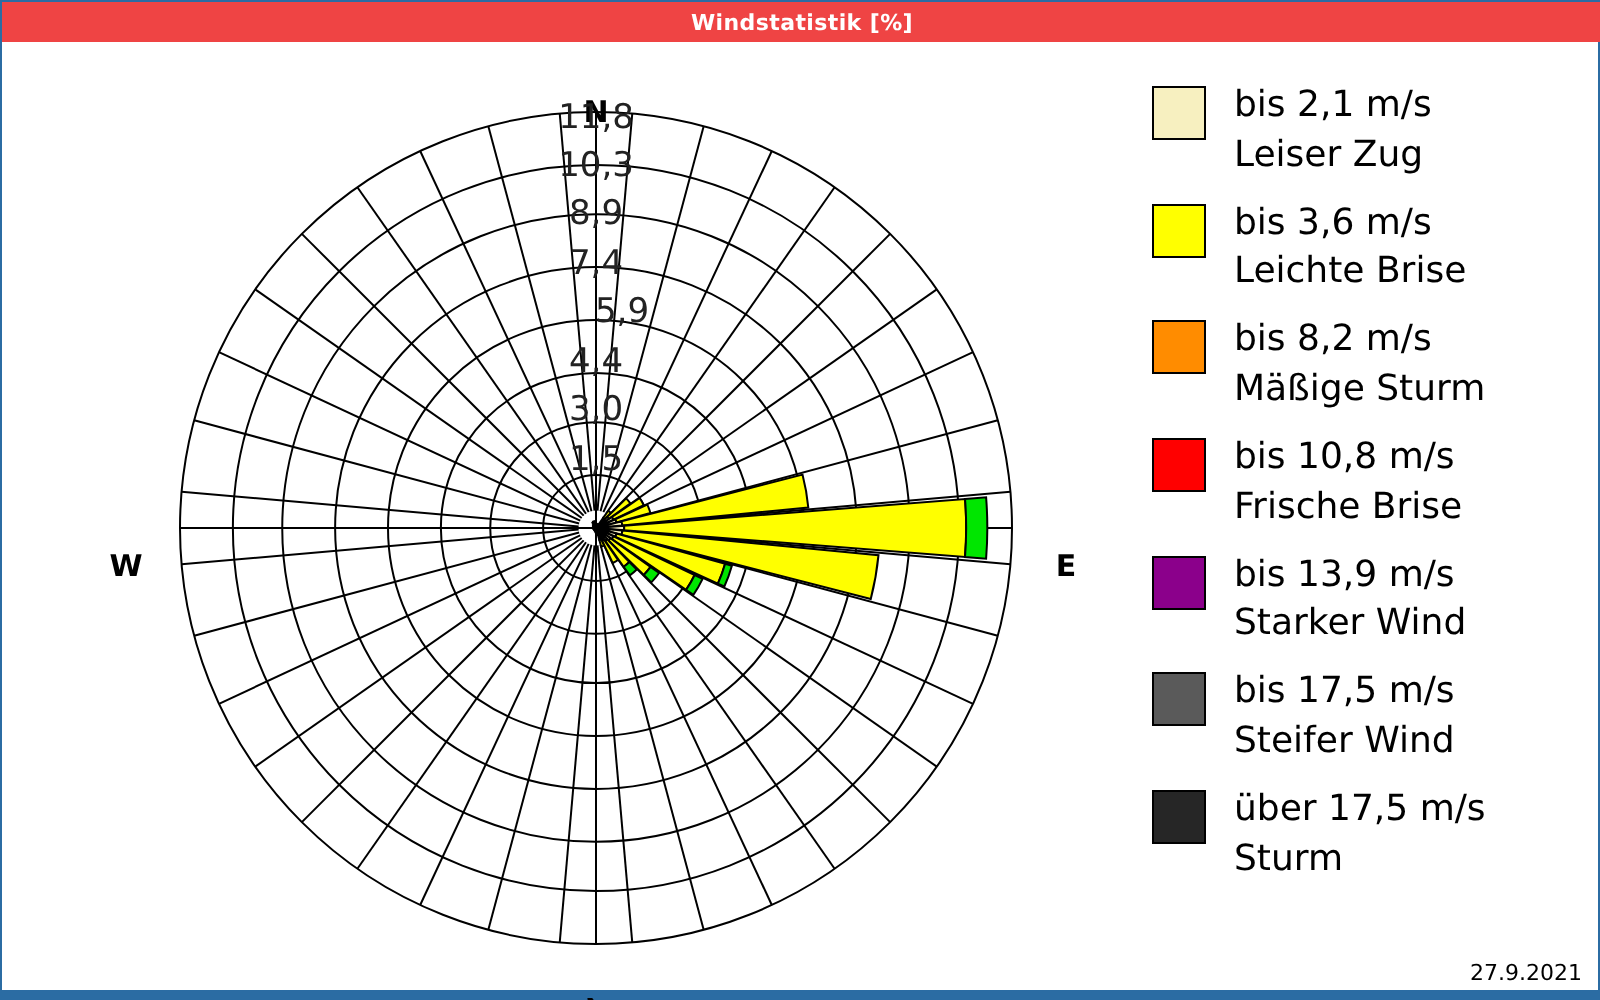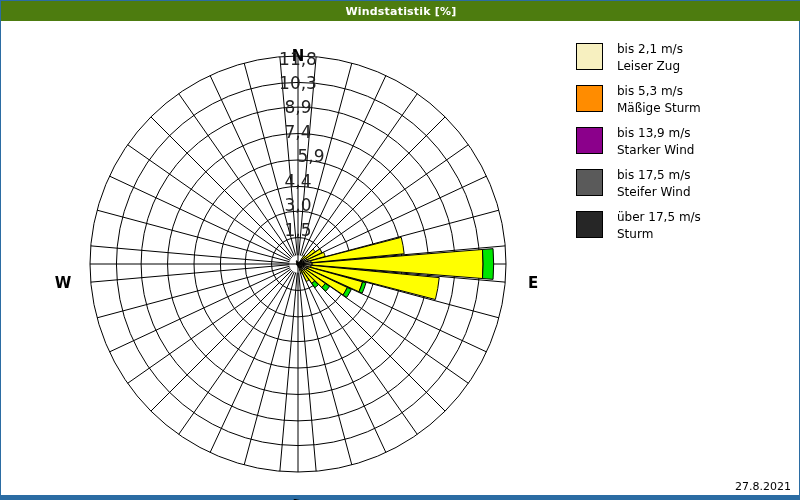--- a/index.html
+++ b/index.html
@@ -10,21 +10,21 @@
   }
   #app{
     position:relative;width:800px;height:500px;
     box-sizing:border-box;
     border:1px solid #2b6ca3;
     background:#ffffff;
   }
   
   #titlebar{
     position:absolute;left:0;top:0;width:800px;height:20px;
-    background:#4d7c0f;
+    background:#ef4444;
     color:#ffffff;
     font-size:11px;font-weight:bold;
     display:flex;align-items:center;justify-content:center;
     letter-spacing:.2px;
   }
   
   #plot{
     position:absolute;left:1px;top:21px;width:560px;height:477px;
     background:#ffffff;
   }
@@ -49,21 +49,21 @@
   }
   .legend-row{
     display:flex;align-items:flex-start;margin-bottom:9px;
   }
   .swatch{
     width:27px;height:27px;flex:0 0 27px;
     border:1px solid #000;margin-right:14px;margin-top:2px;
     box-sizing:border-box;
   }
   .legend-text{
-    font-size:12px;color:#000;line-height:1.38;
+    font-size:18px;color:#000;line-height:1.38;
   }
   .legend-text .l2{display:block;}
   
   #footer-date{
     position:absolute;right:8px;bottom:6px;
     font-size:11px;color:#000;
   }
   #bottombar{
     position:absolute;left:0;bottom:0;width:800px;height:4px;
     background:#2b6ca3;
@@ -203,32 +203,40 @@
         <div class="radial-tick" style="top: 198px;">1,5</div>
       </div>
   </div>
 
   <div id="legend">
       <div class="legend-row">
         <div class="swatch" style="background: rgb(247, 240, 192);"></div>
         <div class="legend-text"><span>bis 2,1 m/s</span><span class="l2">Leiser Zug</span></div>
       </div>
       <div class="legend-row">
+        <div class="swatch" style="background: rgb(255, 255, 0);"></div>
+        <div class="legend-text"><span>bis 3,6 m/s</span><span class="l2">Leichte Brise</span></div>
+      </div>
+      <div class="legend-row">
         <div class="swatch" style="background: rgb(255, 140, 0);"></div>
-        <div class="legend-text"><span>bis 5,3 m/s</span><span class="l2">Mäßige Sturm</span></div>
+        <div class="legend-text"><span>bis 8,2 m/s</span><span class="l2">Mäßige Sturm</span></div>
+      </div>
+      <div class="legend-row">
+        <div class="swatch" style="background: rgb(255, 0, 0);"></div>
+        <div class="legend-text"><span>bis 10,8 m/s</span><span class="l2">Frische Brise</span></div>
       </div>
       <div class="legend-row">
         <div class="swatch" style="background: rgb(139, 0, 139);"></div>
         <div class="legend-text"><span>bis 13,9 m/s</span><span class="l2">Starker Wind</span></div>
       </div>
       <div class="legend-row">
         <div class="swatch" style="background: rgb(90, 90, 90);"></div>
         <div class="legend-text"><span>bis 17,5 m/s</span><span class="l2">Steifer Wind</span></div>
       </div>
       <div class="legend-row">
         <div class="swatch" style="background: rgb(38, 38, 38);"></div>
         <div class="legend-text"><span>über 17,5 m/s</span><span class="l2">Sturm</span></div>
       </div>
     </div>
 
-  <div id="footer-date">27.8.2021</div>
+  <div id="footer-date">27.9.2021</div>
   <div id="bottombar"></div>
 </div>
 
 </body></html>

